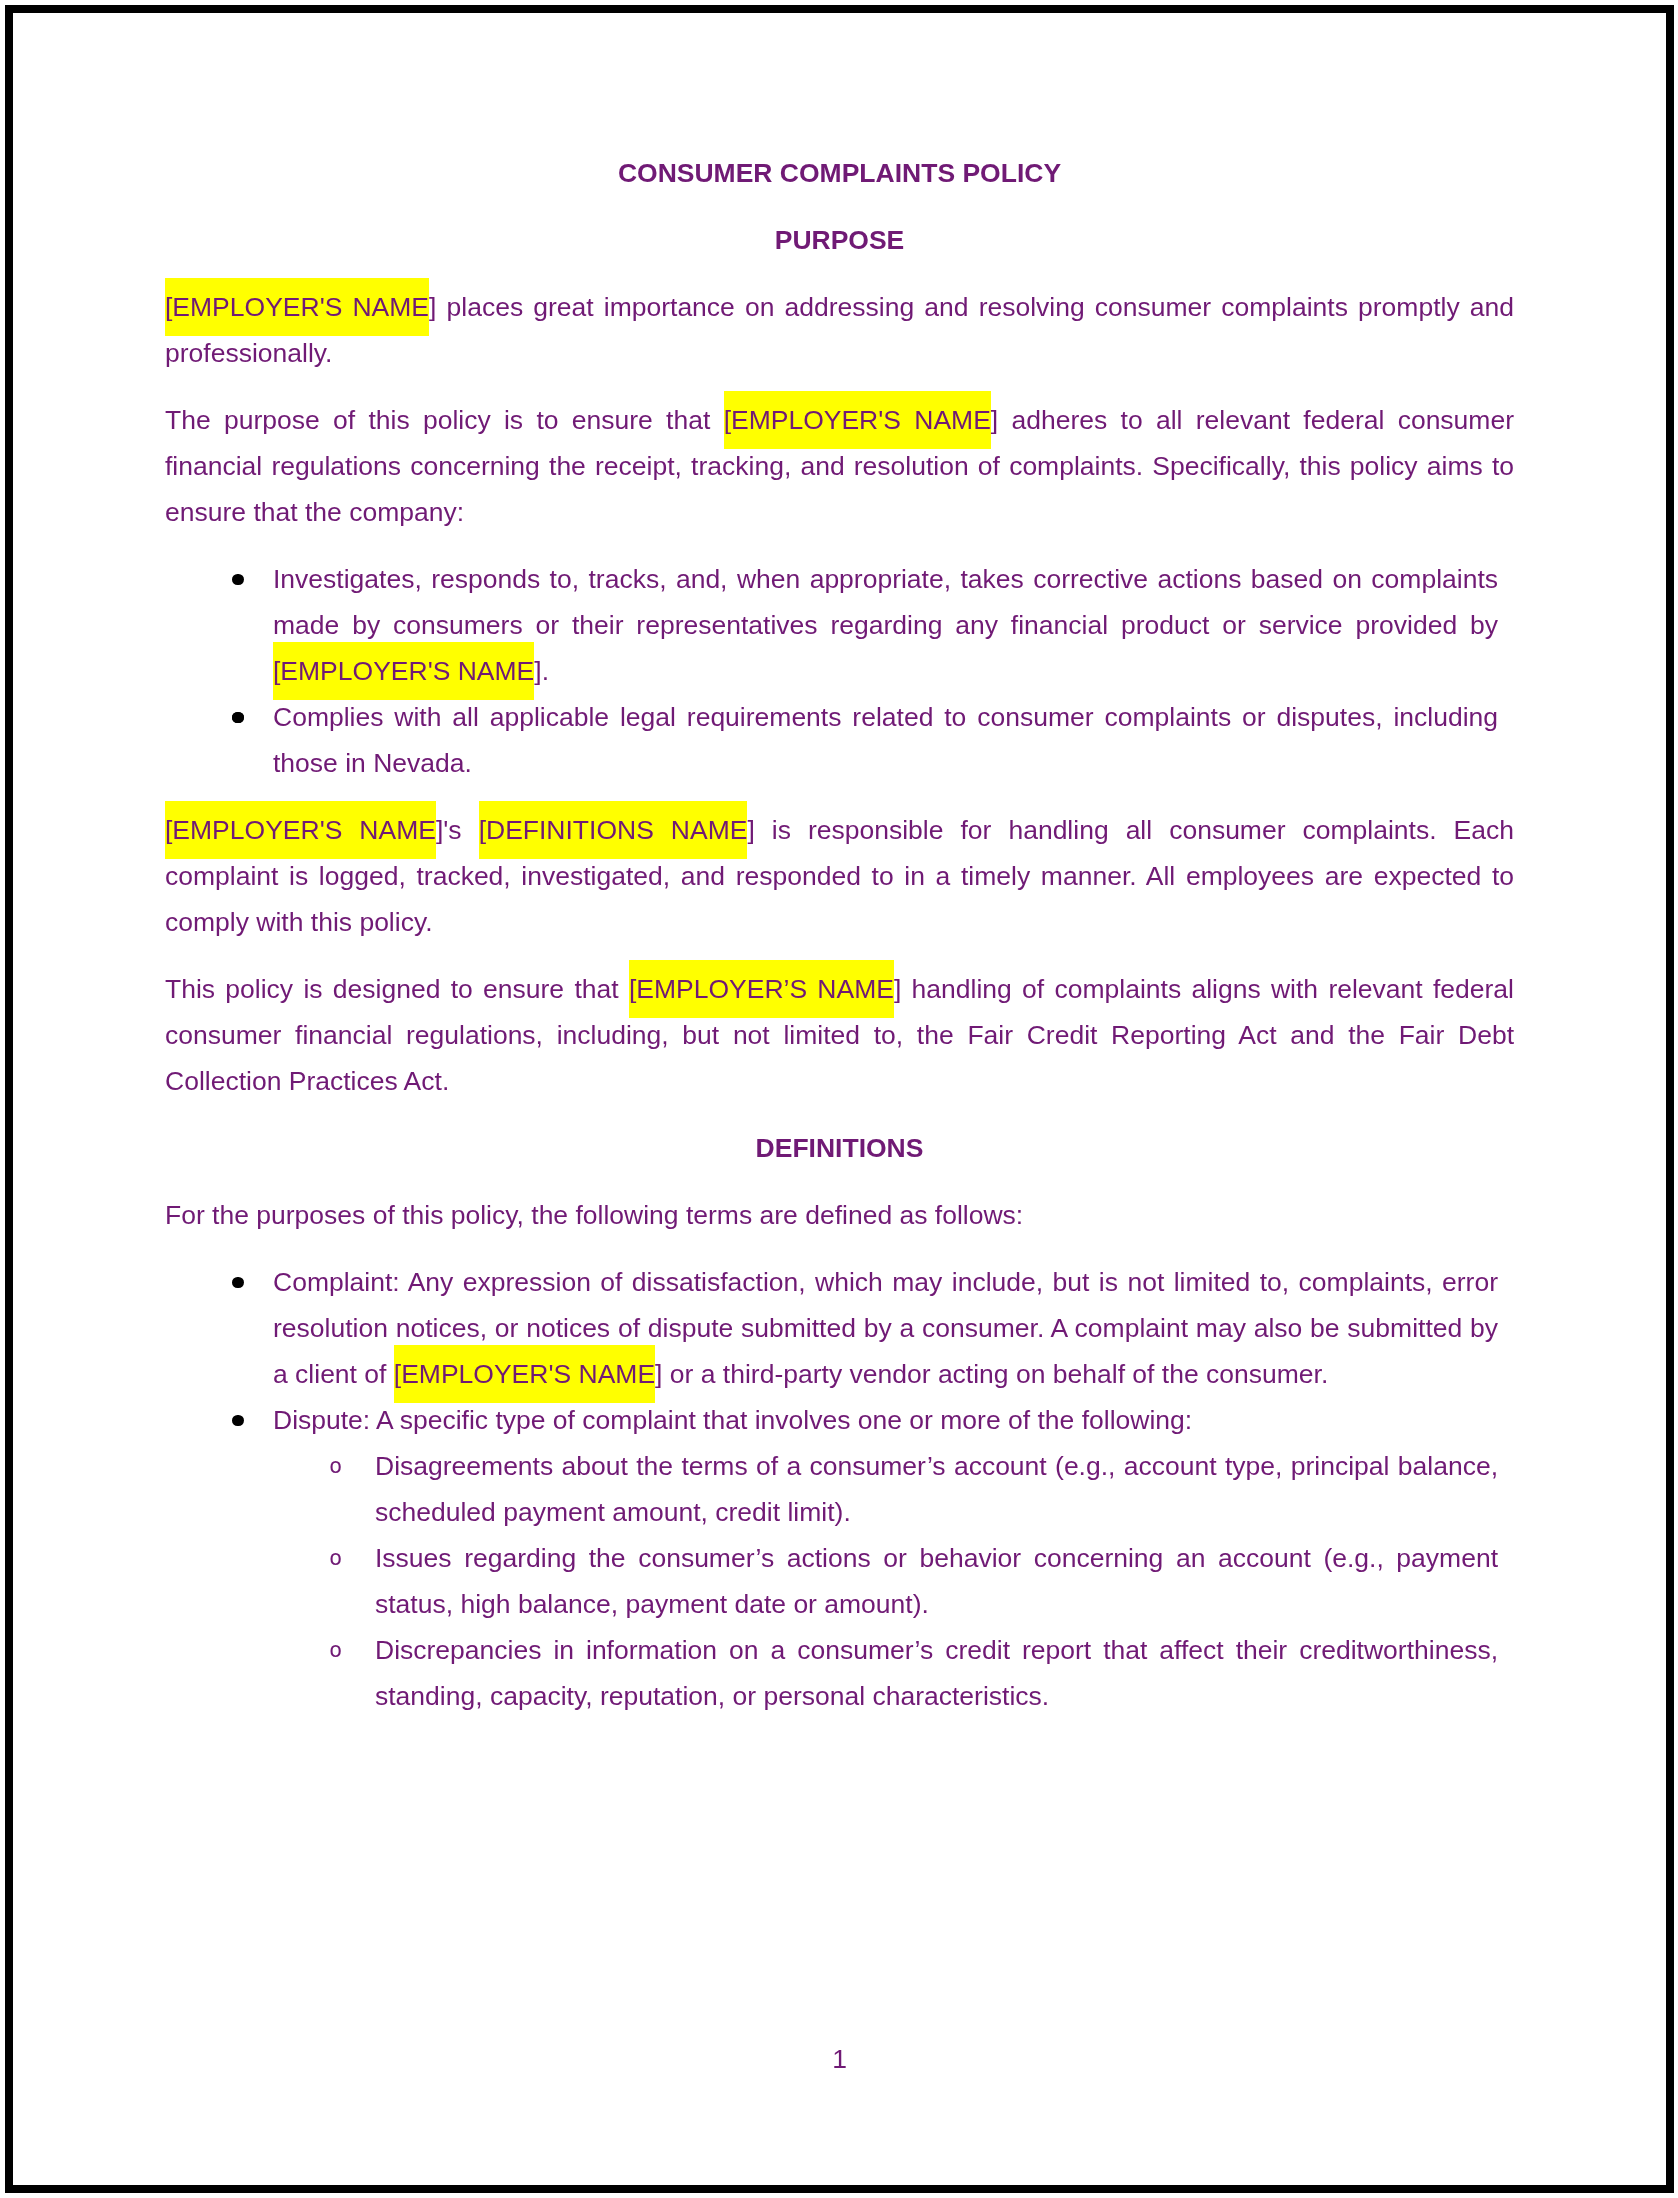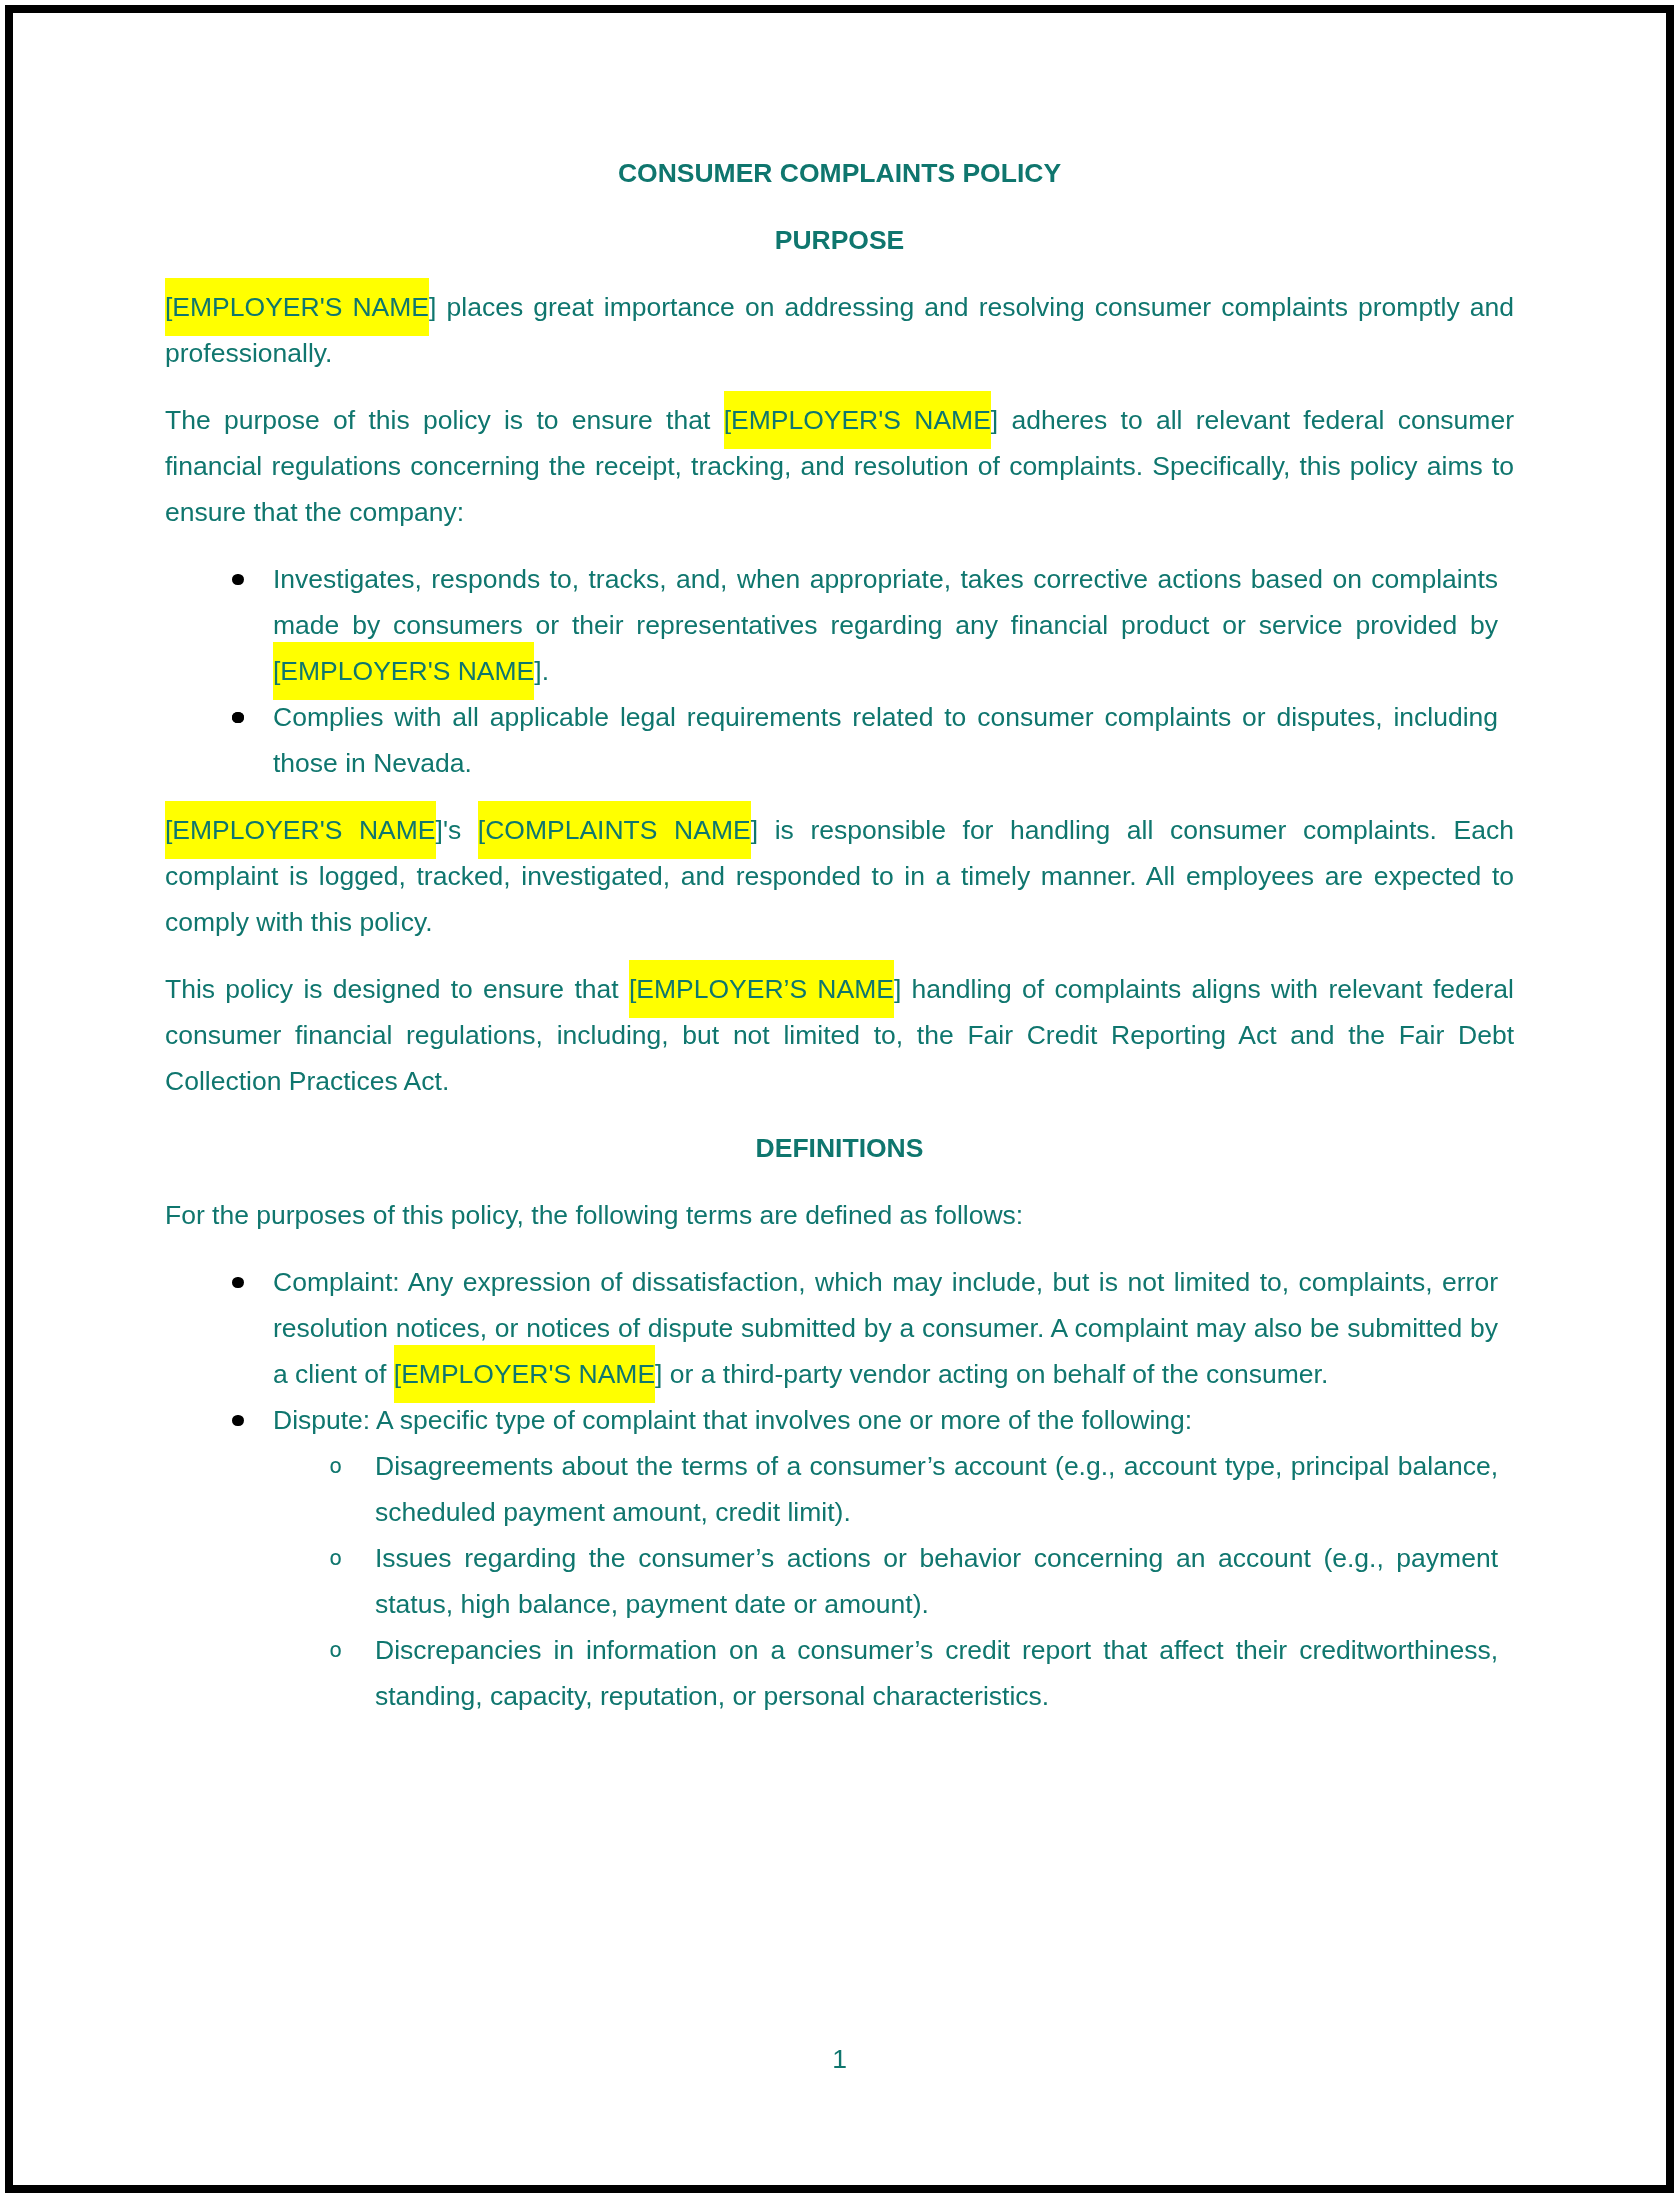--- a/index.html
+++ b/index.html
@@ -7,21 +7,21 @@
     padding: 0;
     background: #ffffff;
   }
   .canvas {
     position: relative;
     width: 1679px;
     height: 2198px;
     background: #ffffff;
     overflow: hidden;
     font-family: "Liberation Sans", "DejaVu Sans", sans-serif;
-    color: #0f766e;
+    color: #701a75;
   }
   .page-border {
     position: absolute;
     left: 5.3px; top: 5.3px; right: 5.3px; bottom: 5.3px;
     border: 8px solid #000000;
     box-sizing: border-box;
     pointer-events: none;
   }
   .doc {
     position: absolute;
@@ -105,21 +105,21 @@
       </div>
       <div class="li">
         <span class="dot"></span>
       </div>
       <div class="li">
         <span class="dot"></span>
         <span><span>Complies with all applicable legal requirements related to consumer complaints or disputes, including those in Nevada.</span></span>
       </div>
     </div>
 
-    <p class="block"><span class="hl">[EMPLOYER'S NAME</span><span>]'s </span><span class="hl">[COMPLAINTS NAME</span><span>] is responsible for handling all consumer complaints. Each complaint is logged, tracked, investigated, and responded to in a timely manner. All employees are expected to comply with this policy.</span></p>
+    <p class="block"><span class="hl">[EMPLOYER'S NAME</span><span>]'s </span><span class="hl">[DEFINITIONS NAME</span><span>] is responsible for handling all consumer complaints. Each complaint is logged, tracked, investigated, and responded to in a timely manner. All employees are expected to comply with this policy.</span></p>
 
     <p class="block"><span>This policy is designed to ensure that </span><span class="hl">[EMPLOYER’S NAME</span><span>] handling of complaints aligns with relevant federal consumer financial regulations, including, but not limited to, the Fair Credit Reporting Act and the Fair Debt Collection Practices Act.</span></p>
 
     <div class="block heading">DEFINITIONS</div>
 
     <p class="block"><span>For the purposes of this policy, the following terms are defined as follows:</span></p>
 
     <div class="list">
       <div class="li">
         <span class="dot"></span>

